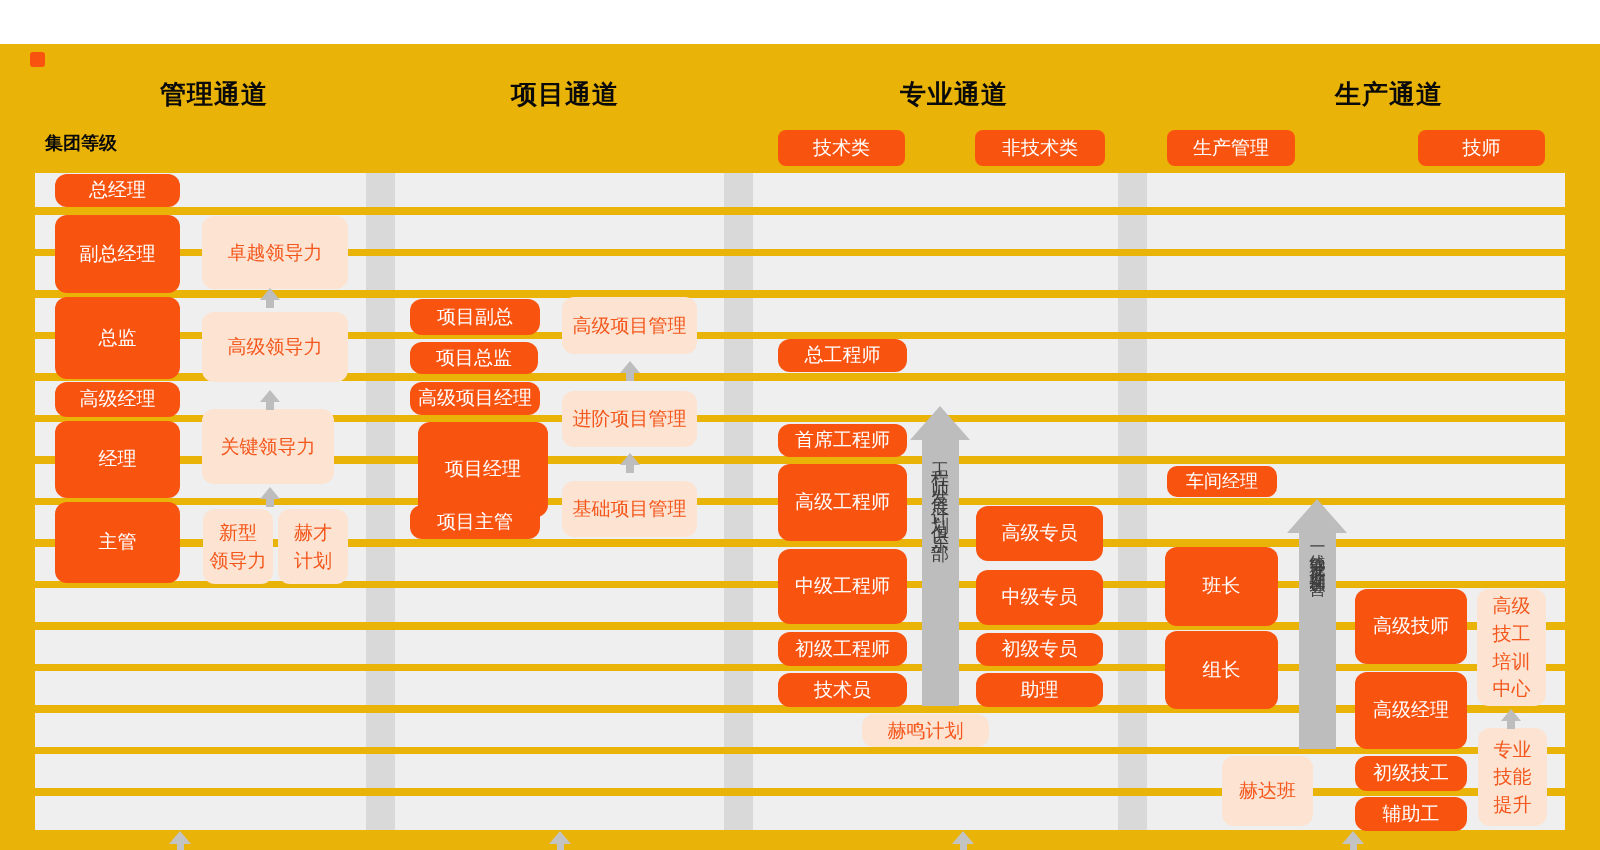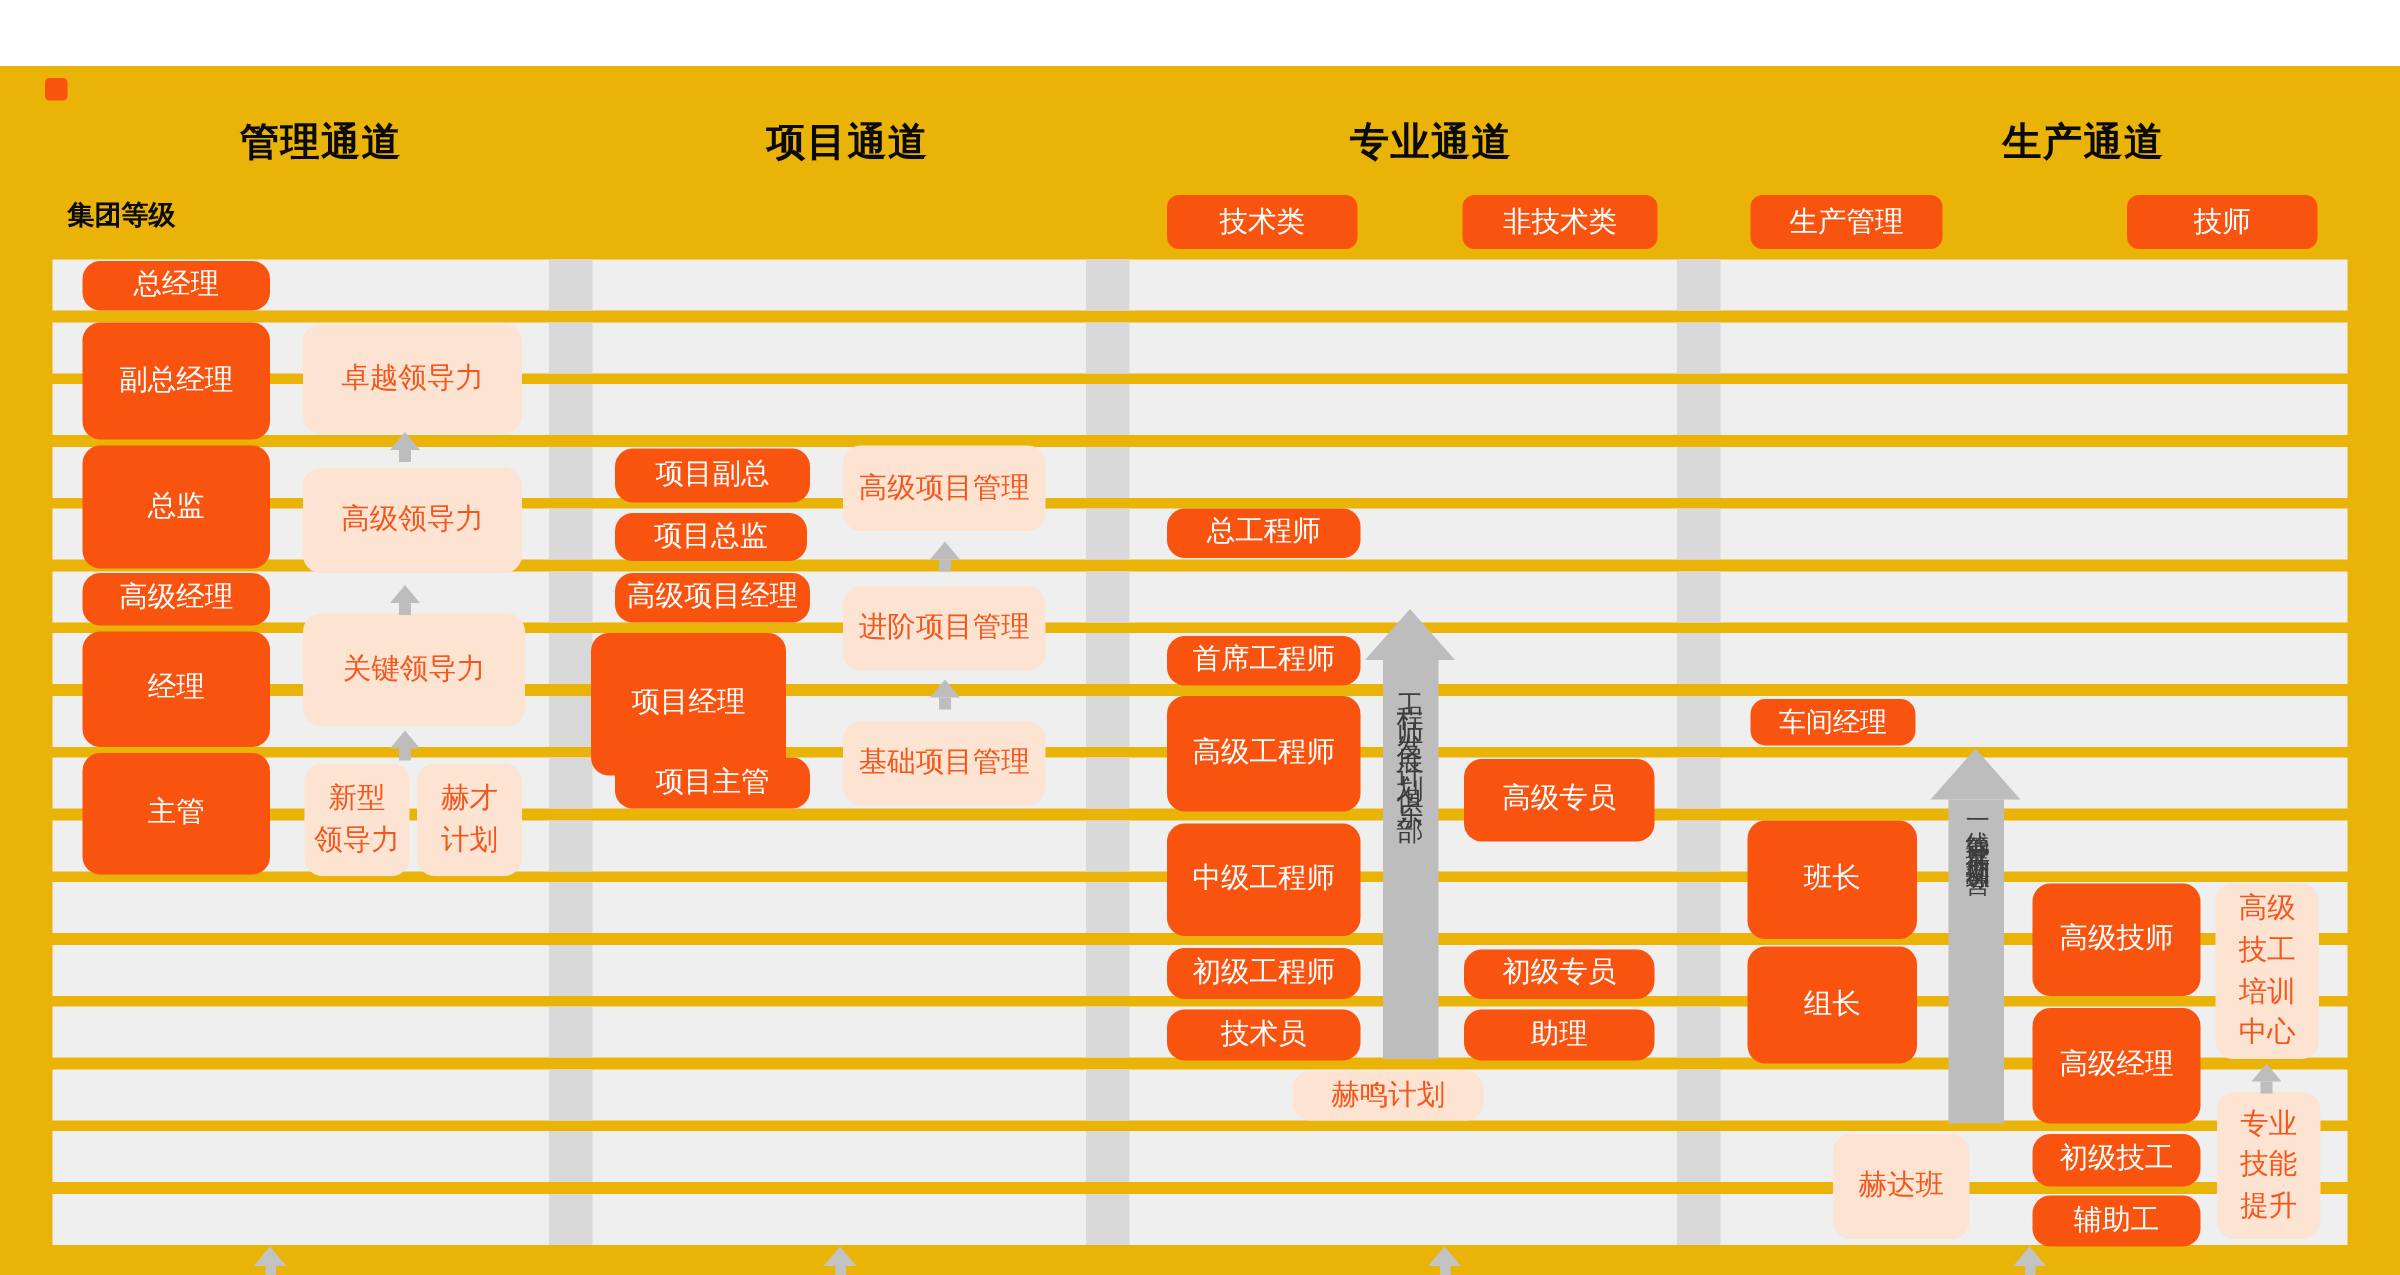--- a/index.html
+++ b/index.html
@@ -143,21 +143,21 @@
 
   <div class="sbox" style="left:55px;top:130px;width:125px;height:33px">总经理</div>
   <div class="sbox" style="left:55px;top:171px;width:125px;height:78px">副总经理</div>
   <div class="sbox" style="left:55px;top:253px;width:125px;height:82px">总监</div>
   <div class="sbox" style="left:55px;top:338px;width:125px;height:35px">高级经理</div>
   <div class="sbox" style="left:55px;top:377px;width:125px;height:77px">经理</div>
   <div class="sbox" style="left:55px;top:458px;width:125px;height:81px">主管</div>
 
   <div class="pbox" style="left:202px;top:268px;width:146px;height:70px">高级领导力</div>
   <div class="pbox" style="left:202px;top:172px;width:146px;height:73px">卓越领导力</div>
-  <div class="pbox" style="left:202px;top:365px;width:148px;height:75px">关键领导力</div>
+  <div class="pbox" style="left:202px;top:365px;width:132px;height:75px">关键领导力</div>
   <div class="pbox" style="left:203px;top:465px;width:70px;height:75px">新型
 领导力</div>
   <div class="pbox" style="left:278px;top:465px;width:70px;height:75px">赫才
 计划</div>
 
   <div class="uarrow" style="left:260px;top:244px">
       <div class="head"></div>
       <div class="shaft"></div>
     </div>
   <div class="uarrow" style="left:260px;top:346px">
@@ -165,21 +165,21 @@
       <div class="shaft"></div>
     </div>
   <div class="uarrow" style="left:260px;top:443px">
       <div class="head"></div>
       <div class="shaft"></div>
     </div>
 
   <div class="sbox" style="left:410px;top:255px;width:130px;height:36px">项目副总</div>
   <div class="sbox" style="left:410px;top:298px;width:128px;height:32px">项目总监</div>
   <div class="sbox" style="left:410px;top:338px;width:130px;height:33px">高级项目经理</div>
-  <div class="sbox" style="left:394px;top:378px;width:130px;height:95px">项目经理</div>
+  <div class="sbox" style="left:418px;top:378px;width:130px;height:95px">项目经理</div>
   <div class="sbox" style="left:410px;top:461px;width:130px;height:34px">项目主管</div>
 
   <div class="pbox" style="left:562px;top:253px;width:135px;height:57px">高级项目管理</div>
   <div class="pbox" style="left:562px;top:347px;width:135px;height:56px">进阶项目管理</div>
   <div class="pbox" style="left:562px;top:437px;width:135px;height:56px">基础项目管理</div>
 
   <div class="uarrow" style="left:620px;top:317px">
       <div class="head"></div>
       <div class="shaft"></div>
     </div>
@@ -192,20 +192,21 @@
   <div class="tab" style="left:975px;top:86px;width:130px;height:36px">非技术类</div>
 
   <div class="sbox" style="left:778px;top:295px;width:129px;height:33px">总工程师</div>
   <div class="sbox" style="left:778px;top:380px;width:129px;height:33px">首席工程师</div>
   <div class="sbox" style="left:778px;top:505px;width:129px;height:75px">中级工程师</div>
   <div class="sbox" style="left:778px;top:420px;width:129px;height:77px">高级工程师</div>
   <div class="sbox" style="left:778px;top:588px;width:129px;height:34px">初级工程师</div>
   <div class="sbox" style="left:778px;top:629px;width:129px;height:34px">技术员</div>
 
   <div class="sbox" style="left:976px;top:462px;width:127px;height:55px">高级专员</div>
+  <div class="sbox" style="left:976px;top:526px;width:127px;height:55px">中级专员</div>
   <div class="sbox" style="left:976px;top:589px;width:127px;height:33px">初级专员</div>
   <div class="sbox" style="left:976px;top:629px;width:127px;height:34px">助理</div>
 
   <div class="pbox" style="left:862px;top:670px;width:127px;height:33px">赫鸣计划</div>
 
   <div class="bigarrow" style="left:910px;top:362px">
     <div class="bhead"></div>
     <div class="bshaft" style="height:266px">
       <div class="vlabel l1">工程师发展计划俱乐部</div>
     </div>

